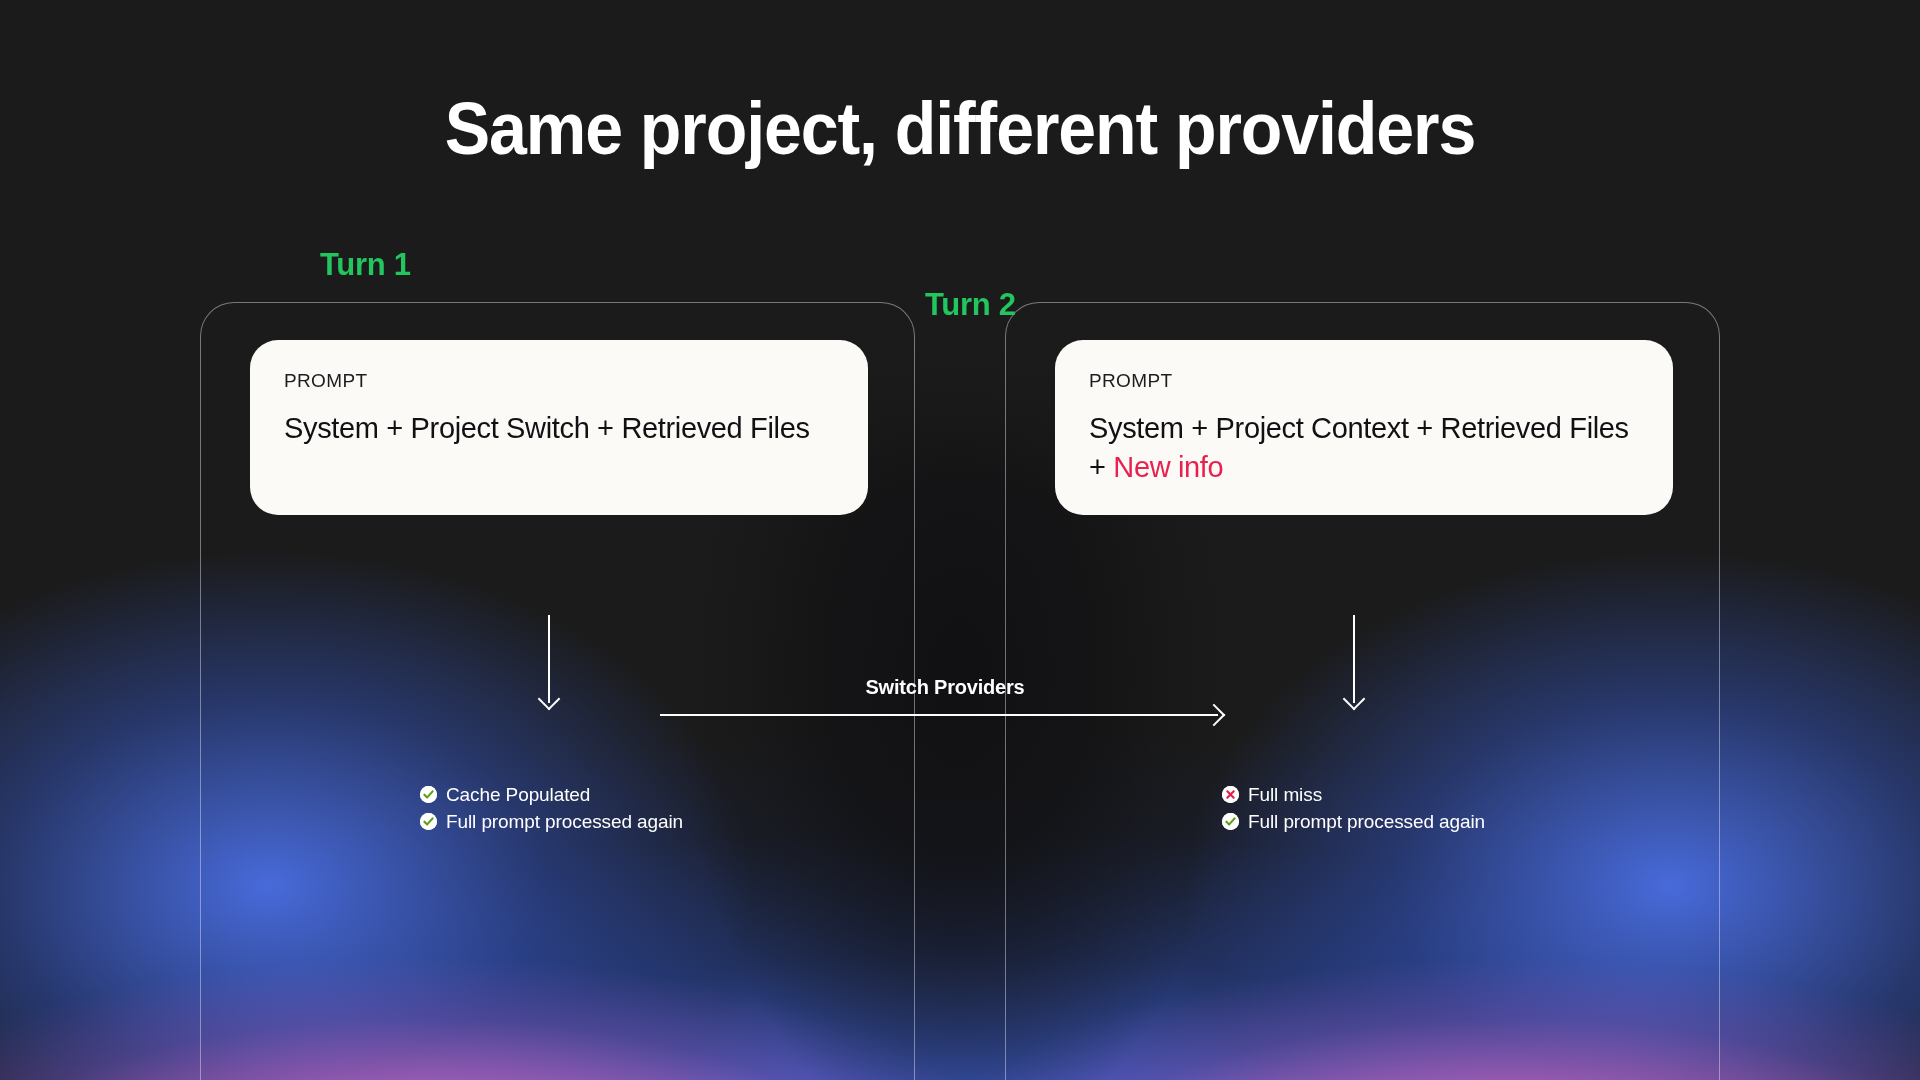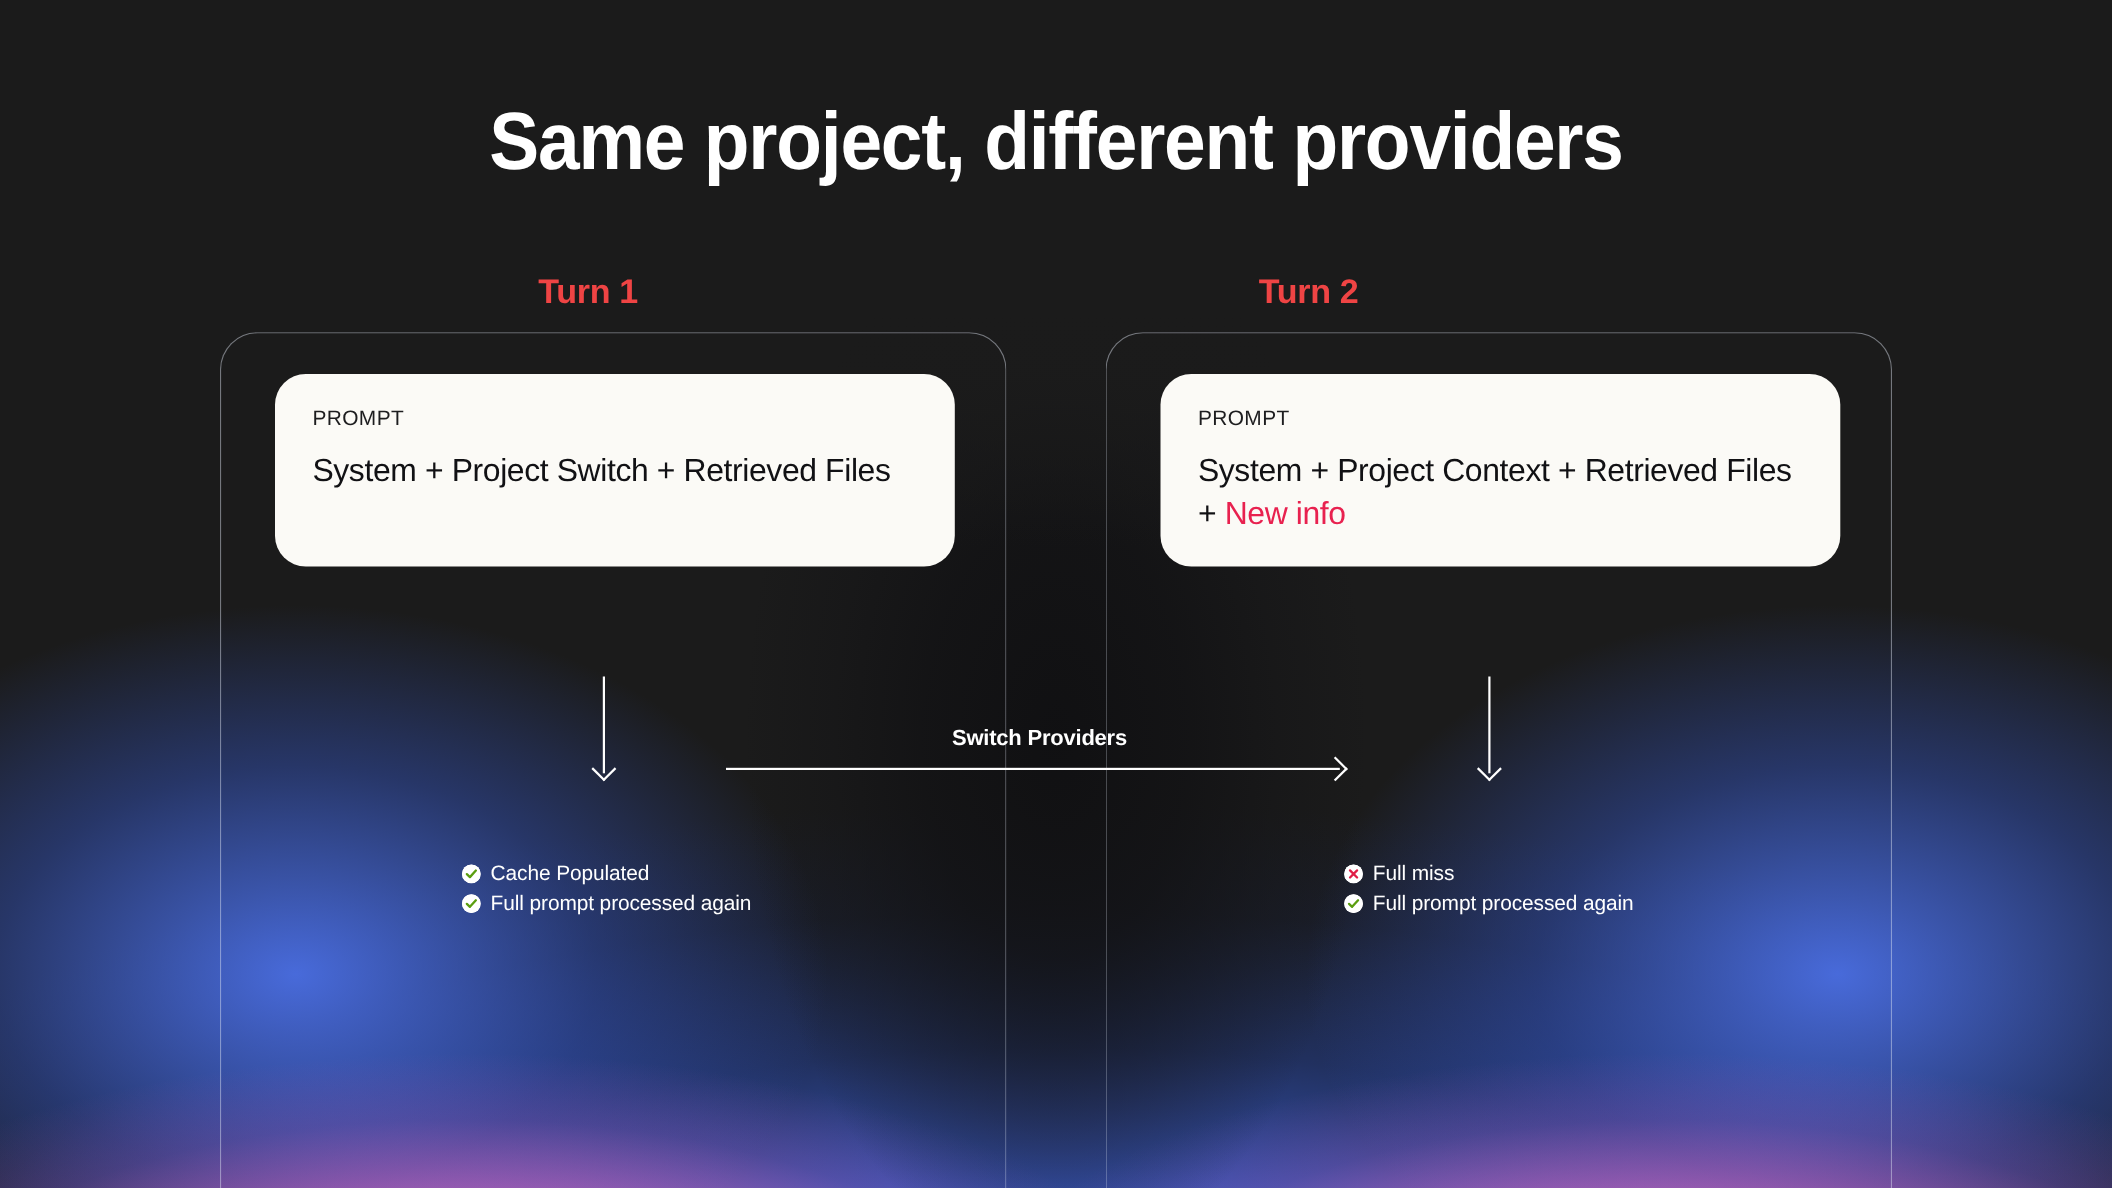--- a/index.html
+++ b/index.html
@@ -94,29 +94,29 @@
     letter-spacing: -1.2px;
     line-height: 1.0;
     transform: scaleX(0.92);
     white-space: nowrap;
   }
 
   
   .turn-label {
     position: absolute;
     top: 247px;
-    color: #ef4444;
+    color: #22c55e;
     font-size: 31px;
     font-weight: 700;
     letter-spacing: -0.3px;
-    text-align: right;
+    text-align: left;
     width: 260px;
   }
   #turn-1-label { left: 320px; }
-  #turn-2-label { left: 975px; }
+  #turn-2-label { left: 925px; margin-top: 40px; }
 
   
   .panel {
     position: absolute;
     top: 302px;
     height: 790px;
     border: 1px solid rgba(225,230,245,0.46);
     border-bottom: none;
     border-radius: 34px 34px 0 0;
     background: transparent;
@@ -190,21 +190,21 @@
     font-weight: 700;
     letter-spacing: -0.2px;
   }
   #provider-a-button { left: 418px;  background: #5b9e10; }
   #provider-b-button { left: 1223px; background: #e01f48; }
 
   
   #switch-arrow-group {
     position: absolute;
     left: 660px;
-    top: 660px;
+    top: 676px;
     width: 570px;
     height: 78px;
     padding-left: 48px;
   }
   #switch-arrow-group .sw-label {
     position: absolute;
     left: 0; right: 0; top: 0;
     text-align: center;
     color: #ffffff;
     font-size: 20px;

